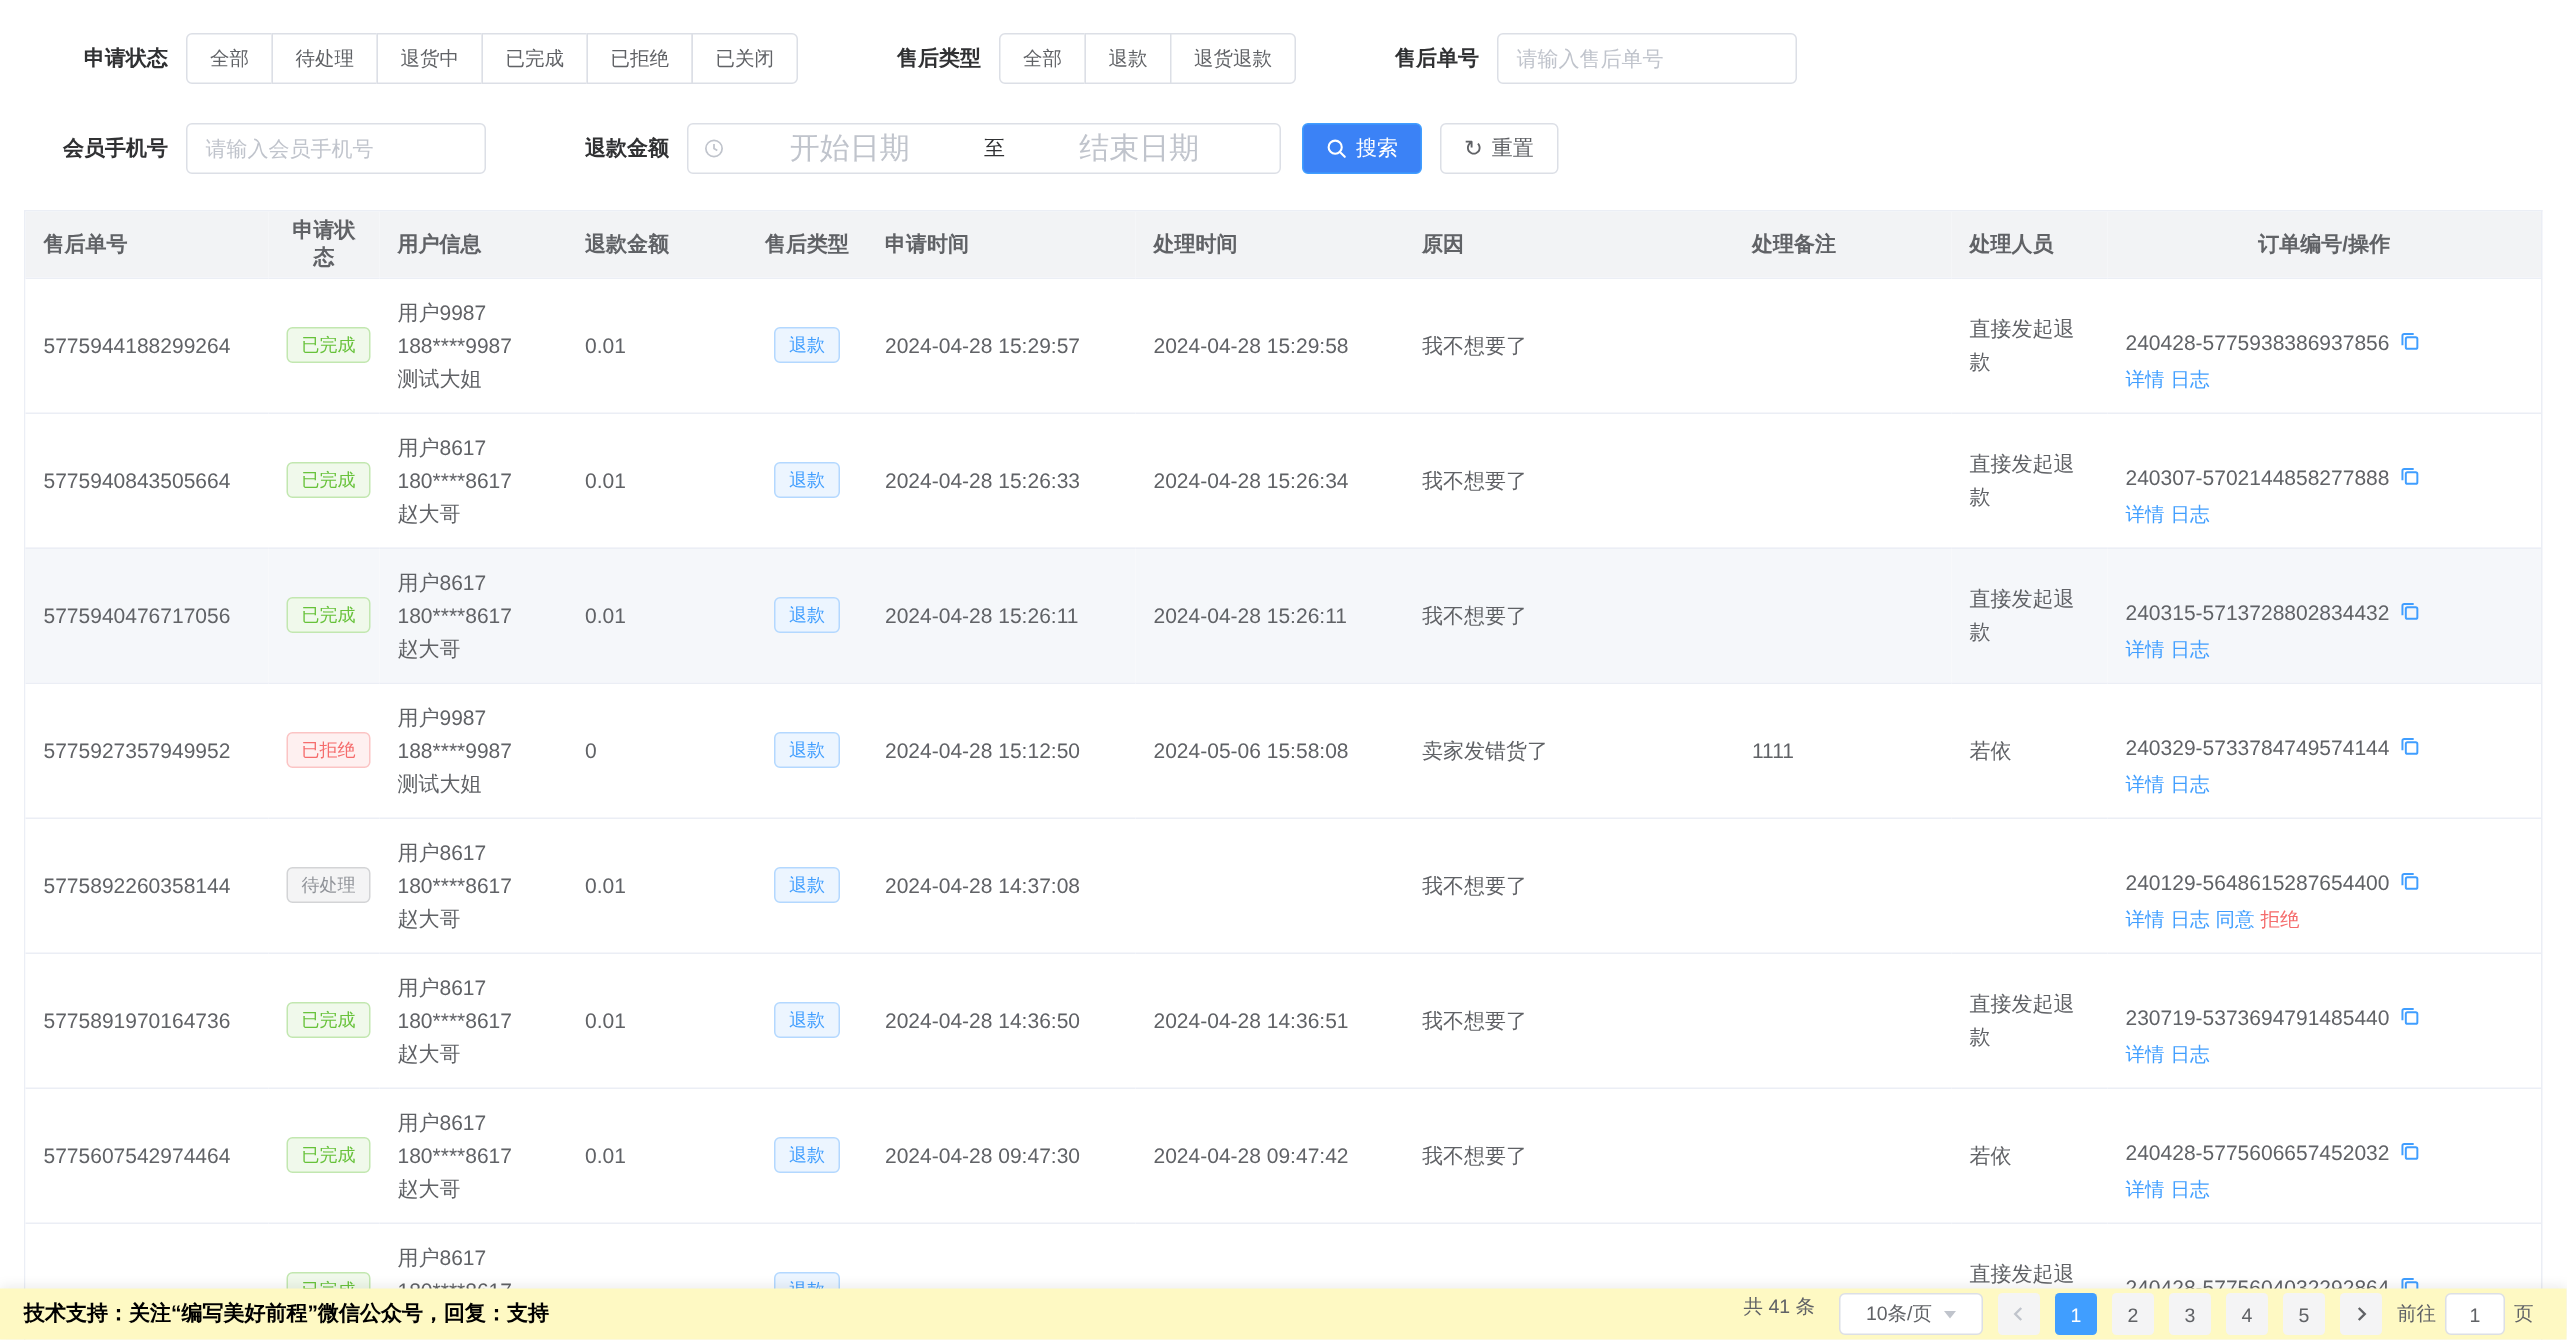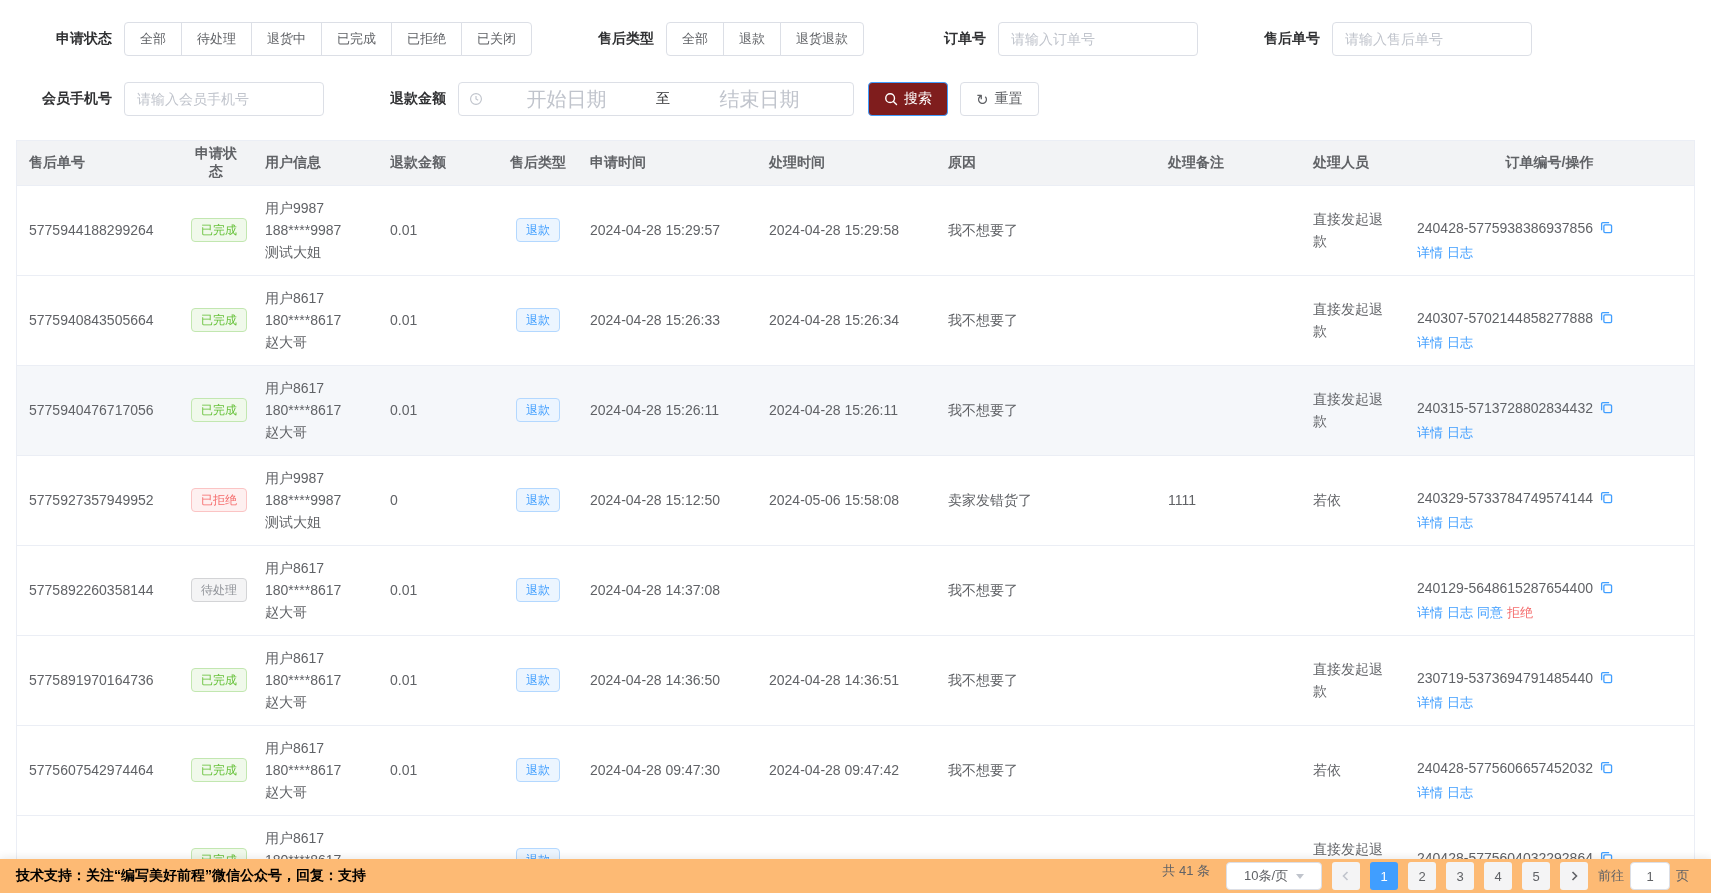--- a/index.html
+++ b/index.html
@@ -22,21 +22,21 @@
 .text-input { width:200px; height:34px; border:1px solid #dcdfe6; border-radius:4px;
   padding:0 12px; font-size:14px; color:#606266; outline:none; }
 .text-input::placeholder,.date-input::placeholder { color:#c0c4cc; }
 .date-range { display:flex; align-items:center; width:396px; height:34px;
   border:1px solid #dcdfe6; border-radius:4px; padding:0 10px; background:#fff; }
 .date-input { flex:1; min-width:0; border:none; outline:none; text-align:center;
   font-size:20px; color:#606266; background:transparent; }
 .range-sep { padding:0 6px; font-size:14px; color:#303133; }
 .btn { height:34px; border-radius:4px; font-size:14px; display:inline-flex;
   align-items:center; gap:6px; padding:0 15px; cursor:pointer; }
-.btn-primary { background:#7f1d1d; border:1px solid #409EFF; color:#fff; margin-left:14px; }
+.btn-primary { background:#3b82f6; border:1px solid #409EFF; color:#fff; margin-left:14px; }
 .btn-plain { background:#fff; border:1px solid #dcdfe6; color:#606266; margin-left:12px; }
 .refresh-glyph { font-size:15px; line-height:1; }
 
 
 .table-wrap { margin:24px 16px 0; border:1px solid #ebeef5; border-bottom:none; }
 table { width:100%; border-collapse:collapse; table-layout:fixed; }
 thead th { background:#f2f3f5; height:44px; padding:0 12px; font-size:14px; font-weight:bold;
   color:#606266; text-align:left; border-bottom:1px solid #ebeef5; }
 tbody tr { height:90px; background:#fff; }
 tbody tr.hover { background:#f5f7fa; }
@@ -49,21 +49,21 @@
 .tag-danger  { color:#F56C6C; background:#fef0f0; border-color:#fbc4c4; }
 .tag-info    { color:#909399; background:#f4f4f5; border-color:#d3d4d6; }
 .tag-primary { color:#409EFF; background:#ecf5ff; border-color:#b3d8ff; }
 .order-line { display:flex; align-items:center; gap:6px; white-space:nowrap;margin-top:20px; }
 .copy-icon { flex:0 0 auto; cursor:pointer; }
 .action-links { display:flex; gap:4px; margin-top:3px;align-items:center; }
 .link { font-size:13px; color:#409EFF; cursor:pointer; text-decoration:none; }
 .link-danger { color:#F56C6C; }
 
 
-.footer { position:fixed; left:0; bottom:0; width:1711px; height:34px; background:#fdba74;
+.footer { position:fixed; left:0; bottom:0; width:1711px; height:34px; background:#fef9c3;
   box-shadow:0 -2px 8px rgba(0,0,0,0.08); display:flex; align-items:center;
   justify-content:space-between; padding:0 22px 0 16px; z-index:20; }
 .support-text { font-size:14px; font-weight:bold; color:#000; }
 .pagination { display:flex; align-items:flex-start; gap:10px; font-size:13px; color:#606266; }
 .pg-total { margin-right:6px; }
 .page-size-select { width:96px; height:28px; border:1px solid #dcdfe6; border-radius:4px;
   display:flex; align-items:center; justify-content:center; gap:8px; cursor:pointer; background:#fff; }
 .caret-down { width:0; height:0; border-left:4px solid transparent;
   border-right:4px solid transparent; border-top:5px solid #c0c4cc; }
 .pages { display:flex; align-items:center; gap:10px; }
@@ -95,24 +95,20 @@
             <button class="radio-btn">已关闭</button>
           </div>
       </div>
       <div class="filter-item">
         <span class="filter-label">售后类型</span>
         <div class="btn-group" id="aftersaleTypeGroup">
             <button class="radio-btn">全部</button>
             <button class="radio-btn">退款</button>
             <button class="radio-btn">退货退款</button>
           </div>
-      </div>
-      <div class="filter-item">
-        <span class="filter-label">订单号</span>
-        <input class="text-input" type="text" placeholder="请输入订单号" style="">
       </div>
       <div class="filter-item" style="margin-right:0;">
         <span class="filter-label">售后单号</span>
         <input class="text-input" type="text" placeholder="请输入售后单号" style="">
       </div>
     </div>
 
     <div class="filter-row row2">
       <div class="filter-item">
         <span class="filter-label">会员手机号</span>

